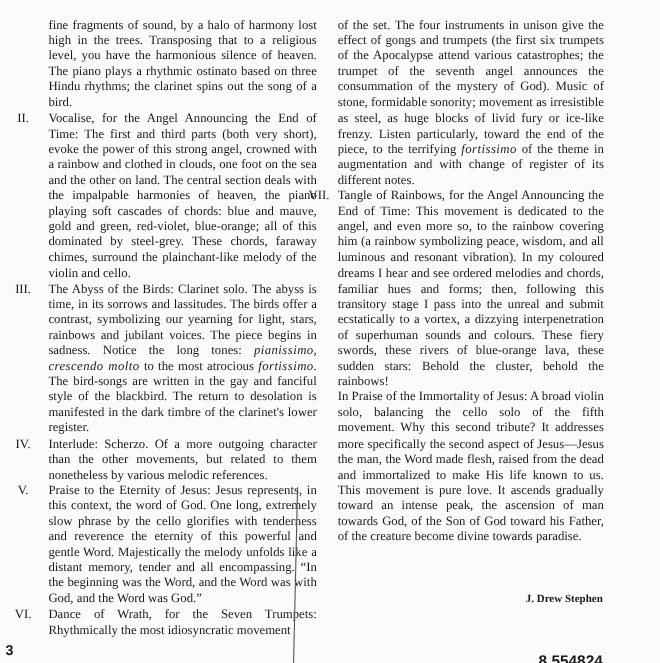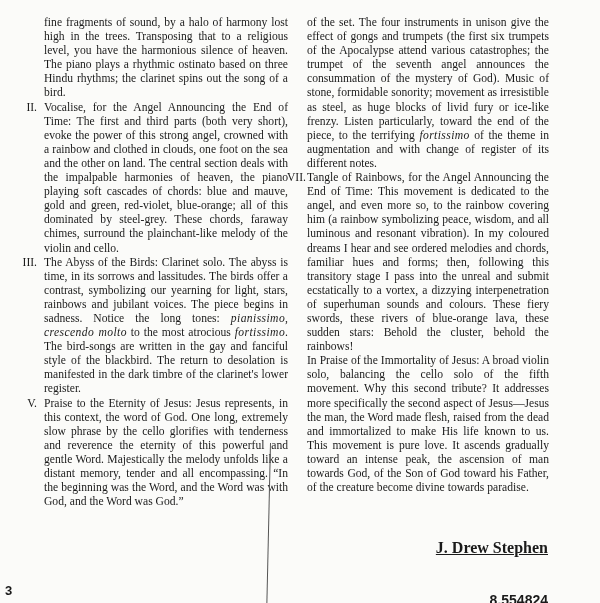--- a/index.html
+++ b/index.html
@@ -15,29 +15,28 @@
     position: absolute; top: 16px;
     font-size: 11.6px; line-height: 14.1px;
     text-align: justify;
   }
   .col-left { left: 44px; width: 244px; }
   .col-right { left: 307px; width: 242px; }
   .para { position: relative; margin: 0; }
   .para.mv { padding-left: 0; }
   .num {
     position: absolute; left: -39px; top: 0; width: 32px;
-    text-align: right;
+    text-align: center;
   }
   .col-right .num { left: -33px; }
   em { letter-spacing: 0.4px; }
   .author {
     position: absolute; right: 52px; top: 539px;
-    font-weight: bold; font-size: 16px;
+    font-weight: bold; font-size: 10px;
     font-family: "Liberation Serif", serif;
-    text-decoration: underline;
   }
   .page-num {
     position: absolute; left: 5px; top: 583px;
     font-family: "Liberation Sans", sans-serif; font-weight: bold; font-size: 13px;
   }
   .cat-num {
     position: absolute; right: 52px; top: 592px;
     font-family: "Liberation Sans", sans-serif; font-weight: bold; font-size: 14px;
   }
   .fold-line {
@@ -56,26 +55,34 @@
     <p class="para mv">
       <span class="num">II.</span>
       <span>Vocalise, for the Angel Announcing the End of Time: The first and third parts (both very short), evoke the power of this strong angel, crowned with a rainbow and clothed in clouds, one foot on the sea and the other on land. The central section deals with the impalpable harmonies of heaven, the piano playing soft cascades of chords: blue and mauve, gold and green, red-violet, blue-orange; all of this dominated by steel-grey. These chords, faraway chimes, surround the plainchant-like melody of the violin and cello.</span>
     </p>
 
     <p class="para mv">
       <span class="num">III.</span>
       <span>The Abyss of the Birds: Clarinet solo. The abyss is time, in its sorrows and lassitudes. The birds offer a contrast, symbolizing our yearning for light, stars, rainbows and jubilant voices. The piece begins in sadness. Notice the long tones: </span><em>pianissimo</em><span>, </span><em>crescendo molto</em><span> to the most atrocious </span><em>fortissimo</em><span>. The bird-songs are written in the gay and fanciful style of the blackbird. The return to desolation is manifested in the dark timbre of the clarinet's lower register.</span>
     </p>
 
+    <p class="para mv">
+      <span class="num">IV.</span>
+      <span>Interlude: Scherzo. Of a more outgoing character than the other movements, but related to them nonetheless by various melodic references.</span>
+    </p>
 
     <p class="para mv">
       <span class="num">V.</span>
       <span>Praise to the Eternity of Jesus: Jesus represents, in this context, the word of God. One long, extremely slow phrase by the cello glorifies with tenderness and reverence the eternity of this powerful and gentle Word. Majestically the melody unfolds like a distant memory, tender and all encompassing. “In the beginning was the Word, and the Word was with God, and the Word was God.”</span>
     </p>
 
+    <p class="para mv">
+      <span class="num">VI.</span>
+      <span>Dance of Wrath, for the Seven Trumpets: Rhythmically the most idiosyncratic movement</span>
+    </p>
   </div>
 
   <div class="col col-right">
     <p class="para">
       <span>of the set. The four instruments in unison give the effect of gongs and trumpets (the first six trumpets of the Apocalypse attend various catastrophes; the trumpet of the seventh angel announces the consummation of the mystery of God). Music of stone, formidable sonority; movement as irresistible as steel, as huge blocks of livid fury or ice-like frenzy. Listen particularly, toward the end of the piece, to the terrifying </span><em>fortissimo</em><span> of the theme in augmentation and with change of register of its different notes.</span>
     </p>
 
     <p class="para mv">
       <span class="num">VII.</span>
       <span>Tangle of Rainbows, for the Angel Announcing the End of Time: This movement is dedicated to the angel, and even more so, to the rainbow covering him (a rainbow symbolizing peace, wisdom, and all luminous and resonant vibration). In my coloured dreams I hear and see ordered melodies and chords, familiar hues and forms; then, following this transitory stage I pass into the unreal and submit ecstatically to a vortex, a dizzying interpenetration of superhuman sounds and colours. These fiery swords, these rivers of blue-orange lava, these sudden stars: Behold the cluster, behold the rainbows!</span>

